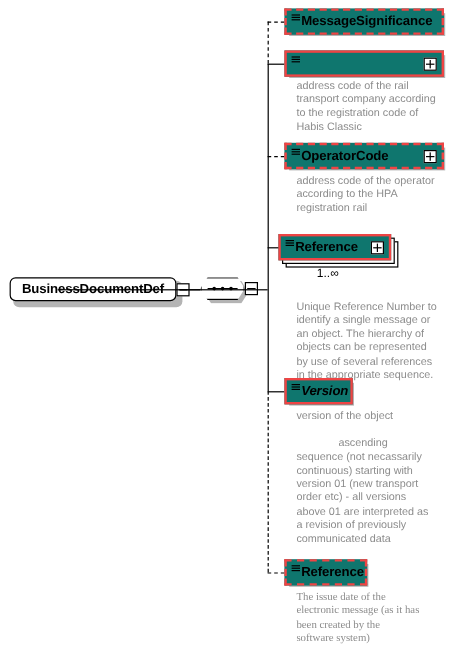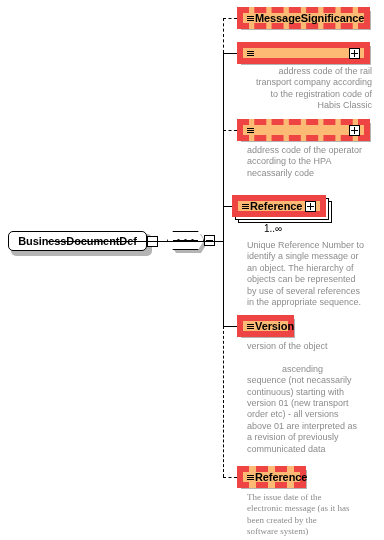--- a/index.html
+++ b/index.html
@@ -155,22 +155,22 @@
     bottom: -1px;
     background: #b4b4b4;
   }
   .elem .box {
     position: absolute;
     left: 0;
     top: 0;
     width: 100%;
     height: 100%;
     box-sizing: border-box;
-    background: #fdba74;
-    border: 6px solid #ef4444;
+    background: #0f766e;
+    border: 2px solid #ef4444;
     display: flex;
     align-items: center;
   }
   .elem.optional .box {
     border-style: dashed;
   }
   .elem .label {
     font-size: 11px;
     font-weight: bold;
     white-space: nowrap;
@@ -290,63 +290,64 @@
   <div class="shadow"></div>
   <div class="box">
     <span class="anno-icon">
         <i></i>
         <i></i>
         <i></i>
       </span>
     <span class="toggle-box plus expand"></span>
   </div>
 </div>
-<div class="descr" style="left:247px; top:66px; width:125px;text-align:right;">address code of the rail
+<div class="descr" style="left:247px; top:66px; width:125px;">address code of the rail
 transport company according
 to the registration code of
 Habis Classic</div>
 
 <div class="elem optional" id="elem-operatorcode" style="left:237px; top:119px; width:133px; height:22px;">
   <div class="shadow"></div>
   <div class="box">
     <span class="anno-icon">
         <i></i>
         <i></i>
         <i></i>
       </span>
+    <span class="label">OperatorCode</span>
     <span class="toggle-box plus expand"></span>
   </div>
 </div>
 <div class="descr" style="left:247px; top:145px; width:130px;">address code of the operator
 according to the HPA
-necassarily code</div>
+registration rail</div>
 
 <div class="elem repeating" id="elem-reference" style="left:232px; top:195px; width:94px; height:22px;">
   <div class="shadow"></div>
   <div class="stack2"></div>
   <div class="stack1"></div>
   <div class="box">
     <span class="anno-icon">
         <i></i>
         <i></i>
         <i></i>
       </span>
     <span class="label">Reference</span>
     <span class="toggle-box plus expand"></span>
   </div>
 </div>
 <div class="cardinality" style="left:264px; top:223px;">1..∞</div>
-<div class="descr" style="left:247px; top:240px; width:130px;">Unique Reference Number to
+<div class="descr" style="left:247px; top:250px; width:130px;">Unique Reference Number to
 identify a single message or
 an object. The hierarchy of
 objects can be represented
 by use of several references
 in the appropriate sequence.</div>
 
-<div class="elem" id="elem-version" style="left:237px; top:315px; width:57px; height:22px;">
+<div class="elem" id="elem-version" style="left:237px; top:315px; width:57px; height:22px;font-style:italic;">
   <div class="shadow"></div>
   <div class="box">
     <span class="anno-icon">
         <i></i>
         <i></i>
         <i></i>
       </span>
     <span class="label">Version</span>
   </div>
 </div>

